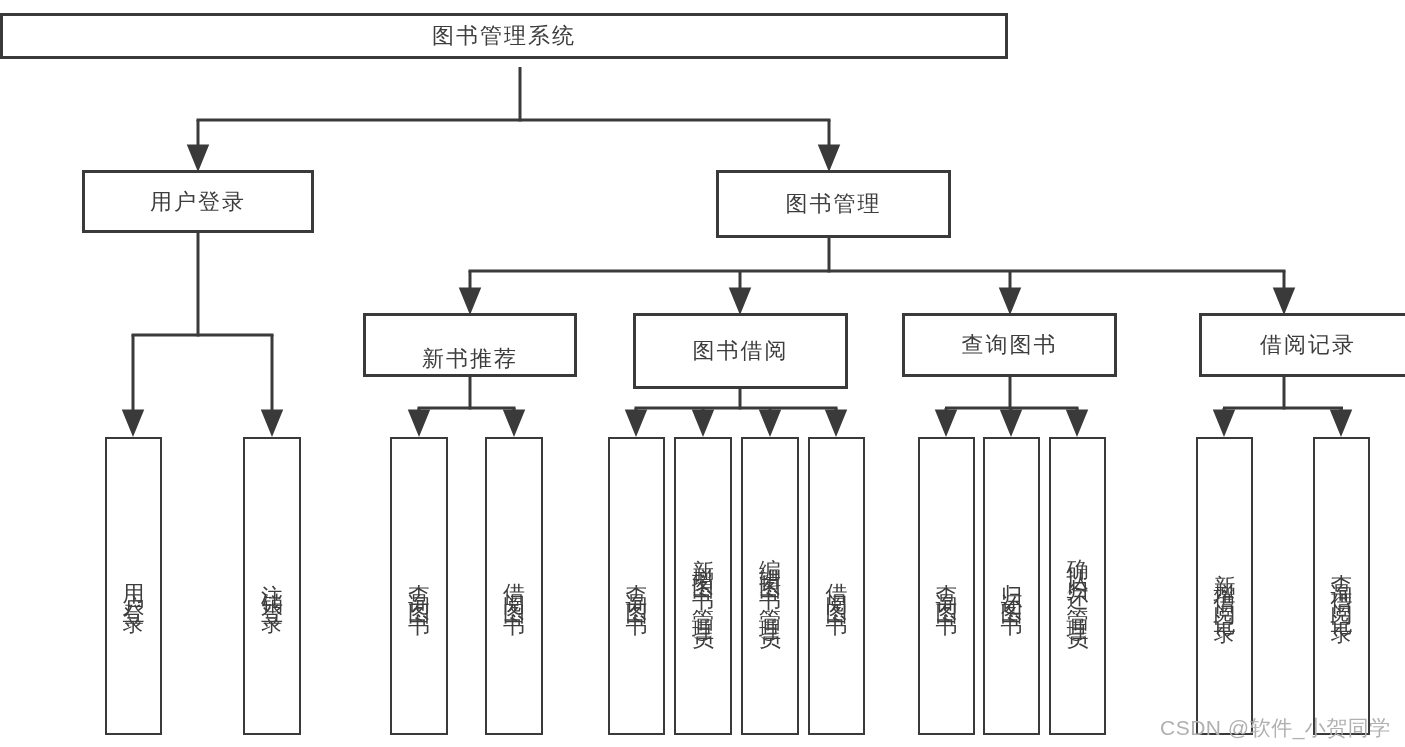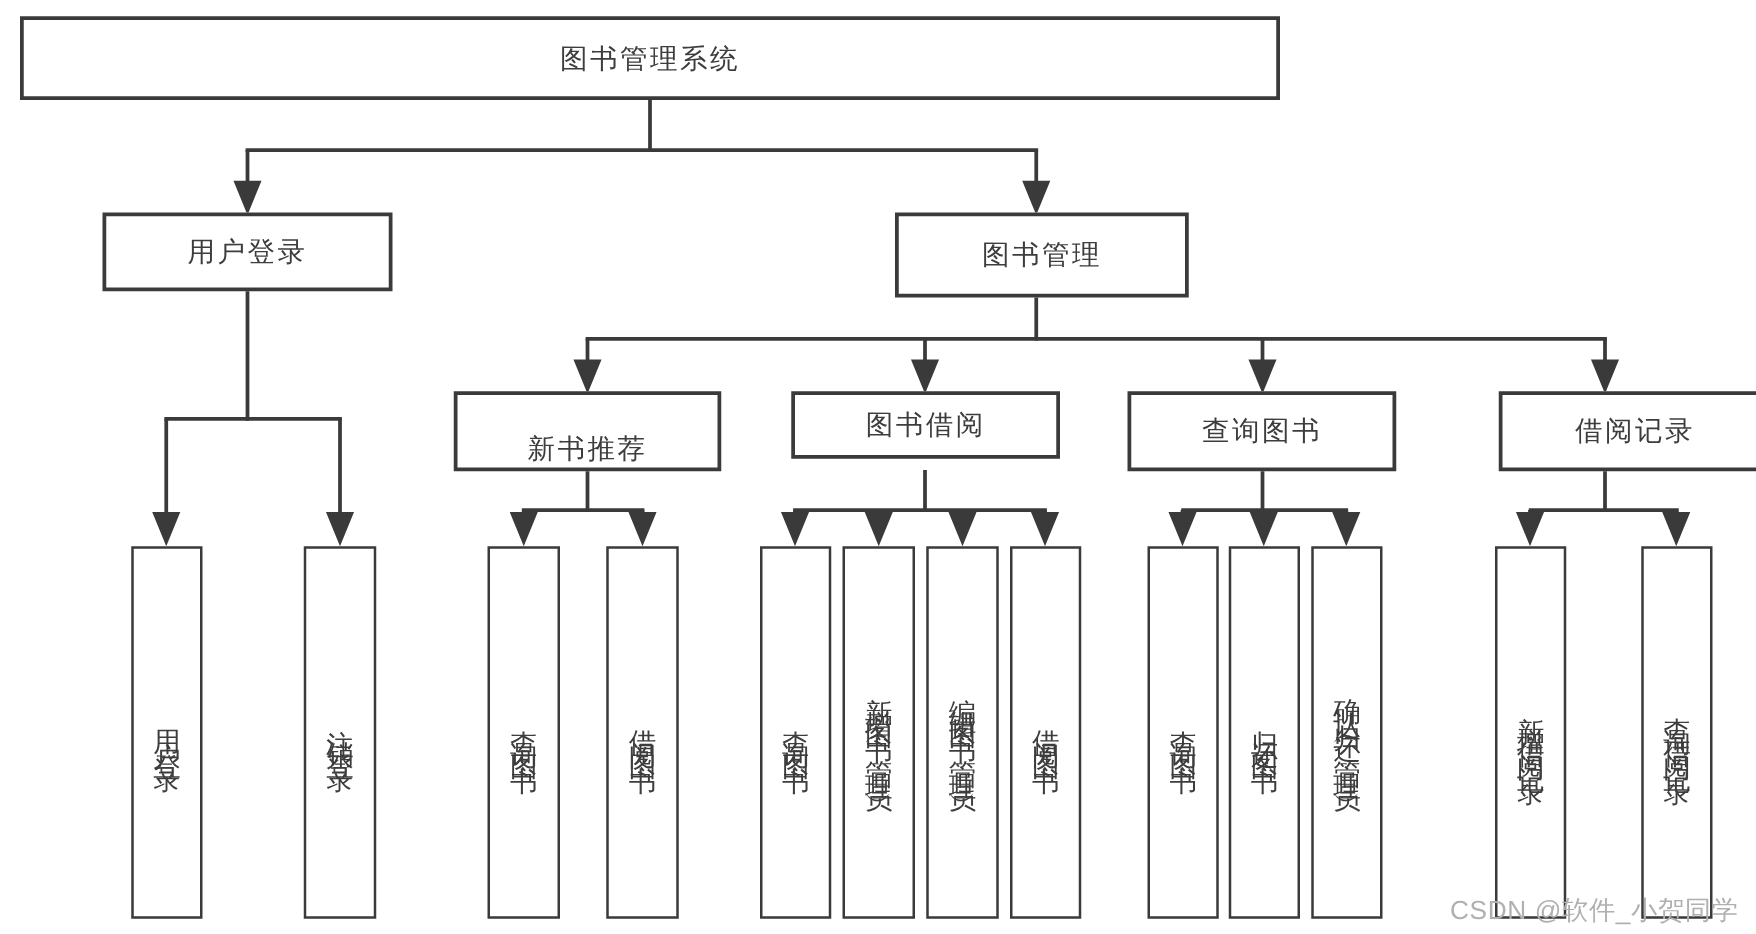--- a/index.html
+++ b/index.html
@@ -118,35 +118,35 @@
         <line x1="1284" y1="376" x2="1284" y2="409.5"></line>
         <line x1="1223" y1="408" x2="1343" y2="408"></line>
         <line x1="1224" y1="408" x2="1224" y2="418"></line>
         <polygon points="1215,411 1233,411 1224,433"></polygon>
         <line x1="1341" y1="408" x2="1341" y2="418"></line>
         <polygon points="1332,411 1350,411 1341,433"></polygon>
       </g>
     </g>
   </svg>
 
-  <div class="node" style="left:16px;top:13px;width:1008px;height:67px;">
+  <div class="node" style="left:0;top:13px;width:1008px;height:46px;">
     <span>图书管理系统</span>
   </div>
 
   <div class="node" style="left:82px;top:170px;width:232px;height:63px;">
     <span>用户登录</span>
   </div>
   <div class="node" style="left:716px;top:170px;width:235px;height:68px;">
     <span>图书管理</span>
   </div>
 
   <div class="node" style="left:363px;top:313px;width:214px;height:64px;align-items:flex-end;">
     <span>新书推荐</span>
   </div>
-  <div class="node" style="left:633px;top:313px;width:215px;height:54px;">
+  <div class="node" style="left:633px;top:313px;width:215px;height:76px;">
     <span>图书借阅</span>
   </div>
   <div class="node" style="left:902px;top:313px;width:215px;height:64px;">
     <span>查询图书</span>
   </div>
   <div class="node" style="left:1175px;top:313px;width:218px;height:64px;margin-left:24px;">
     <span>借阅记录</span>
   </div>
 
   <div class="node leaf" style="left:105px;top:437px;width:57px;height:298px;">

